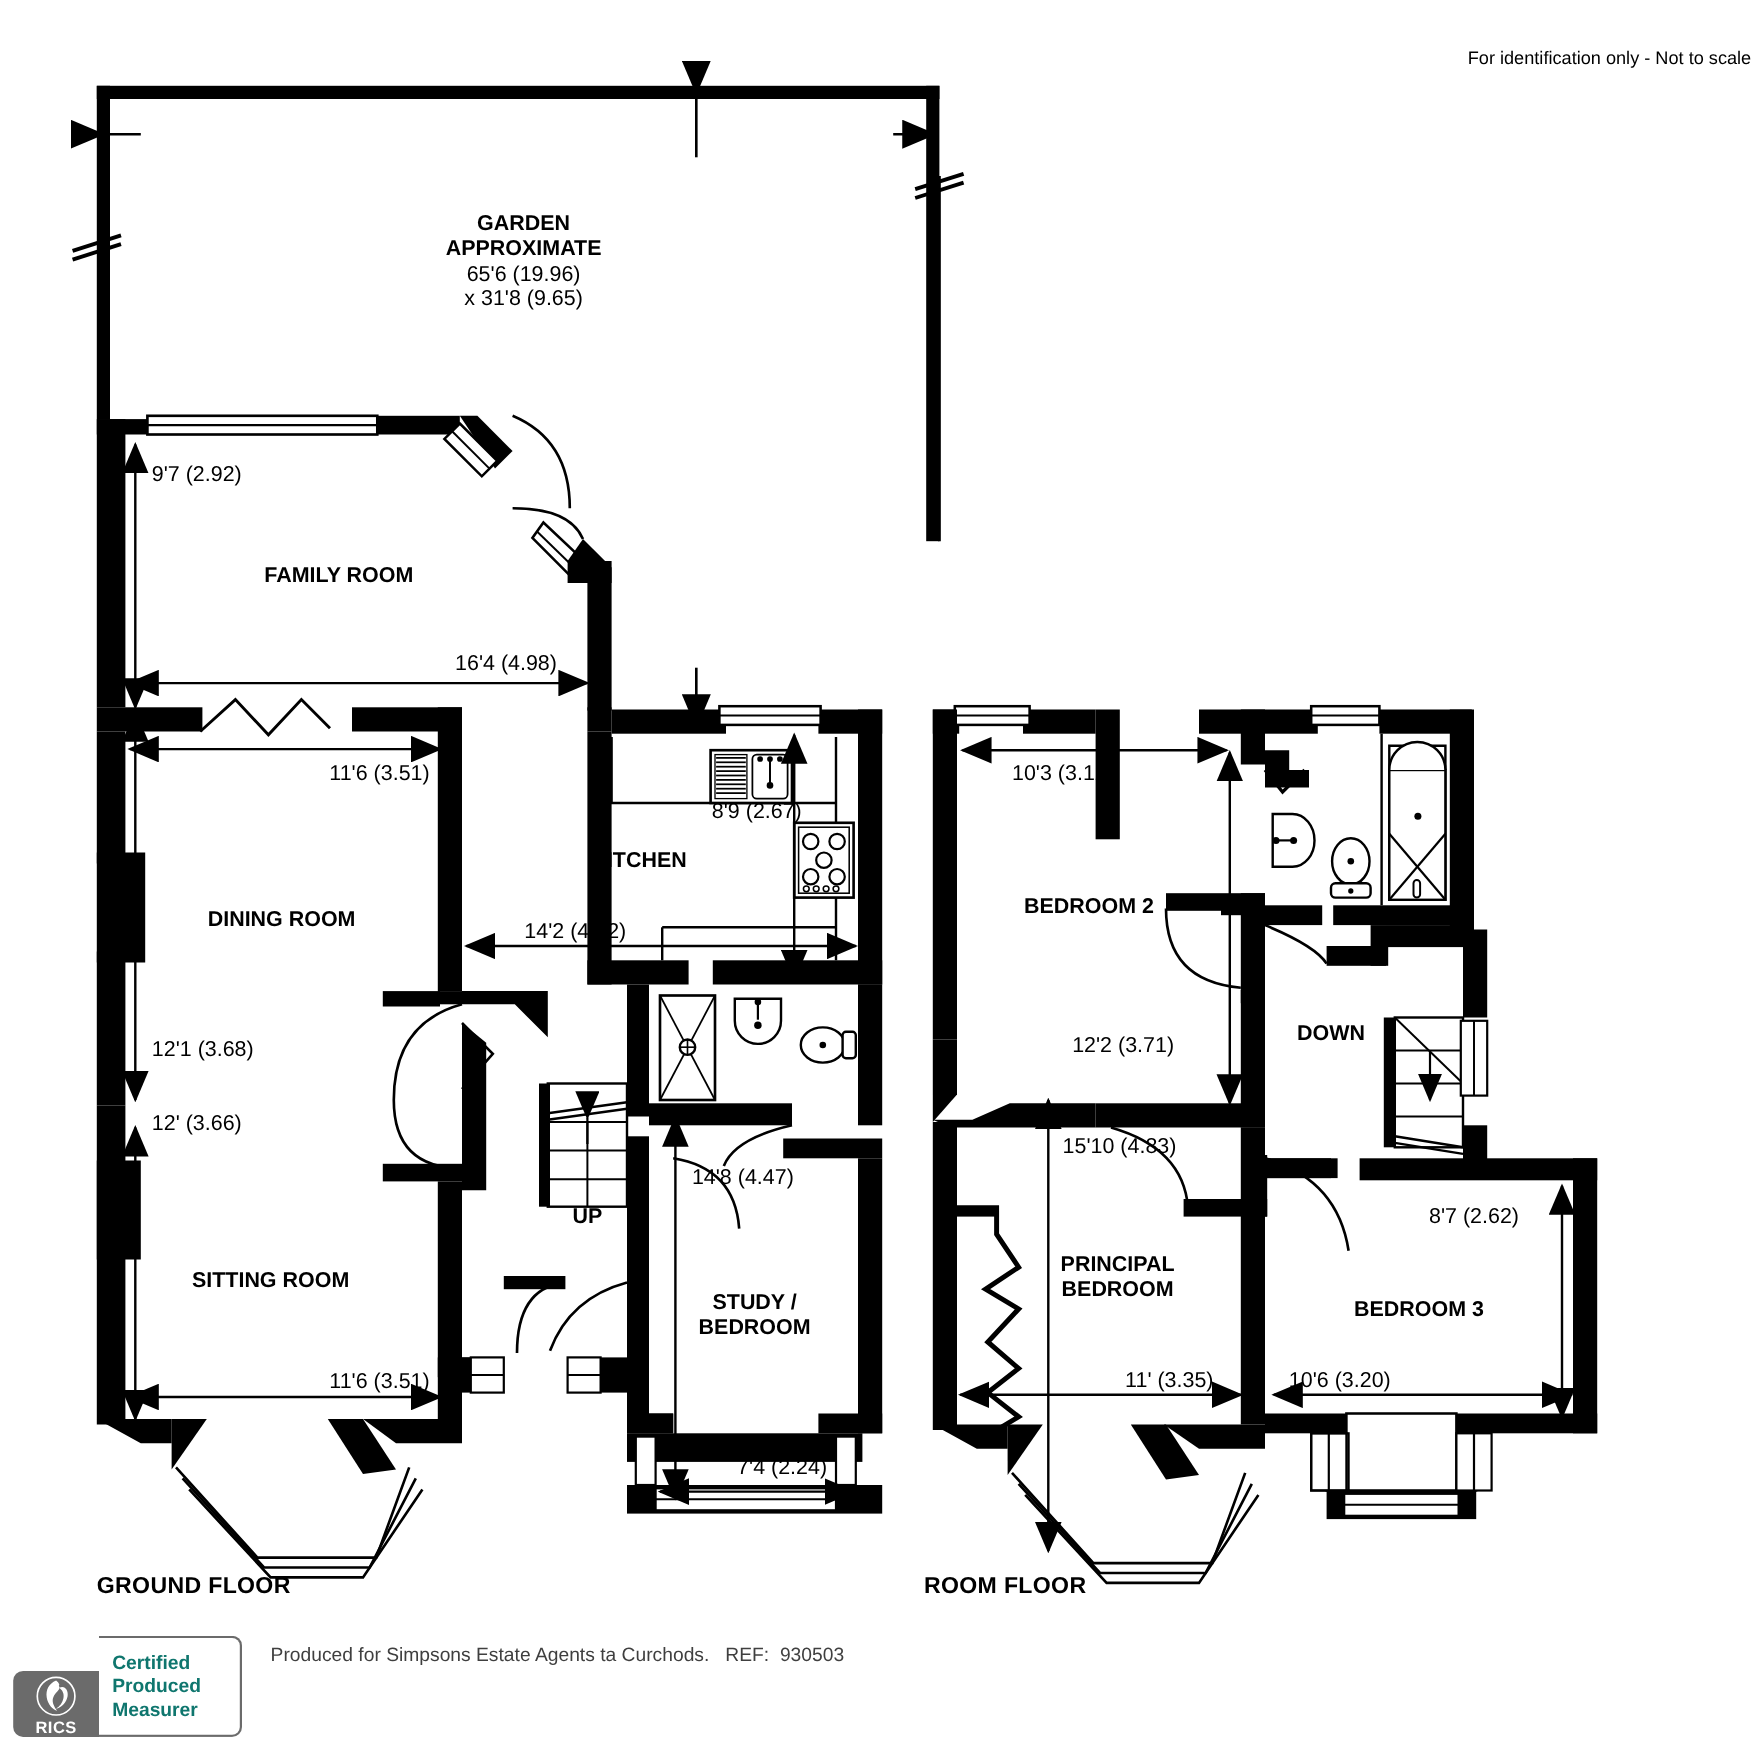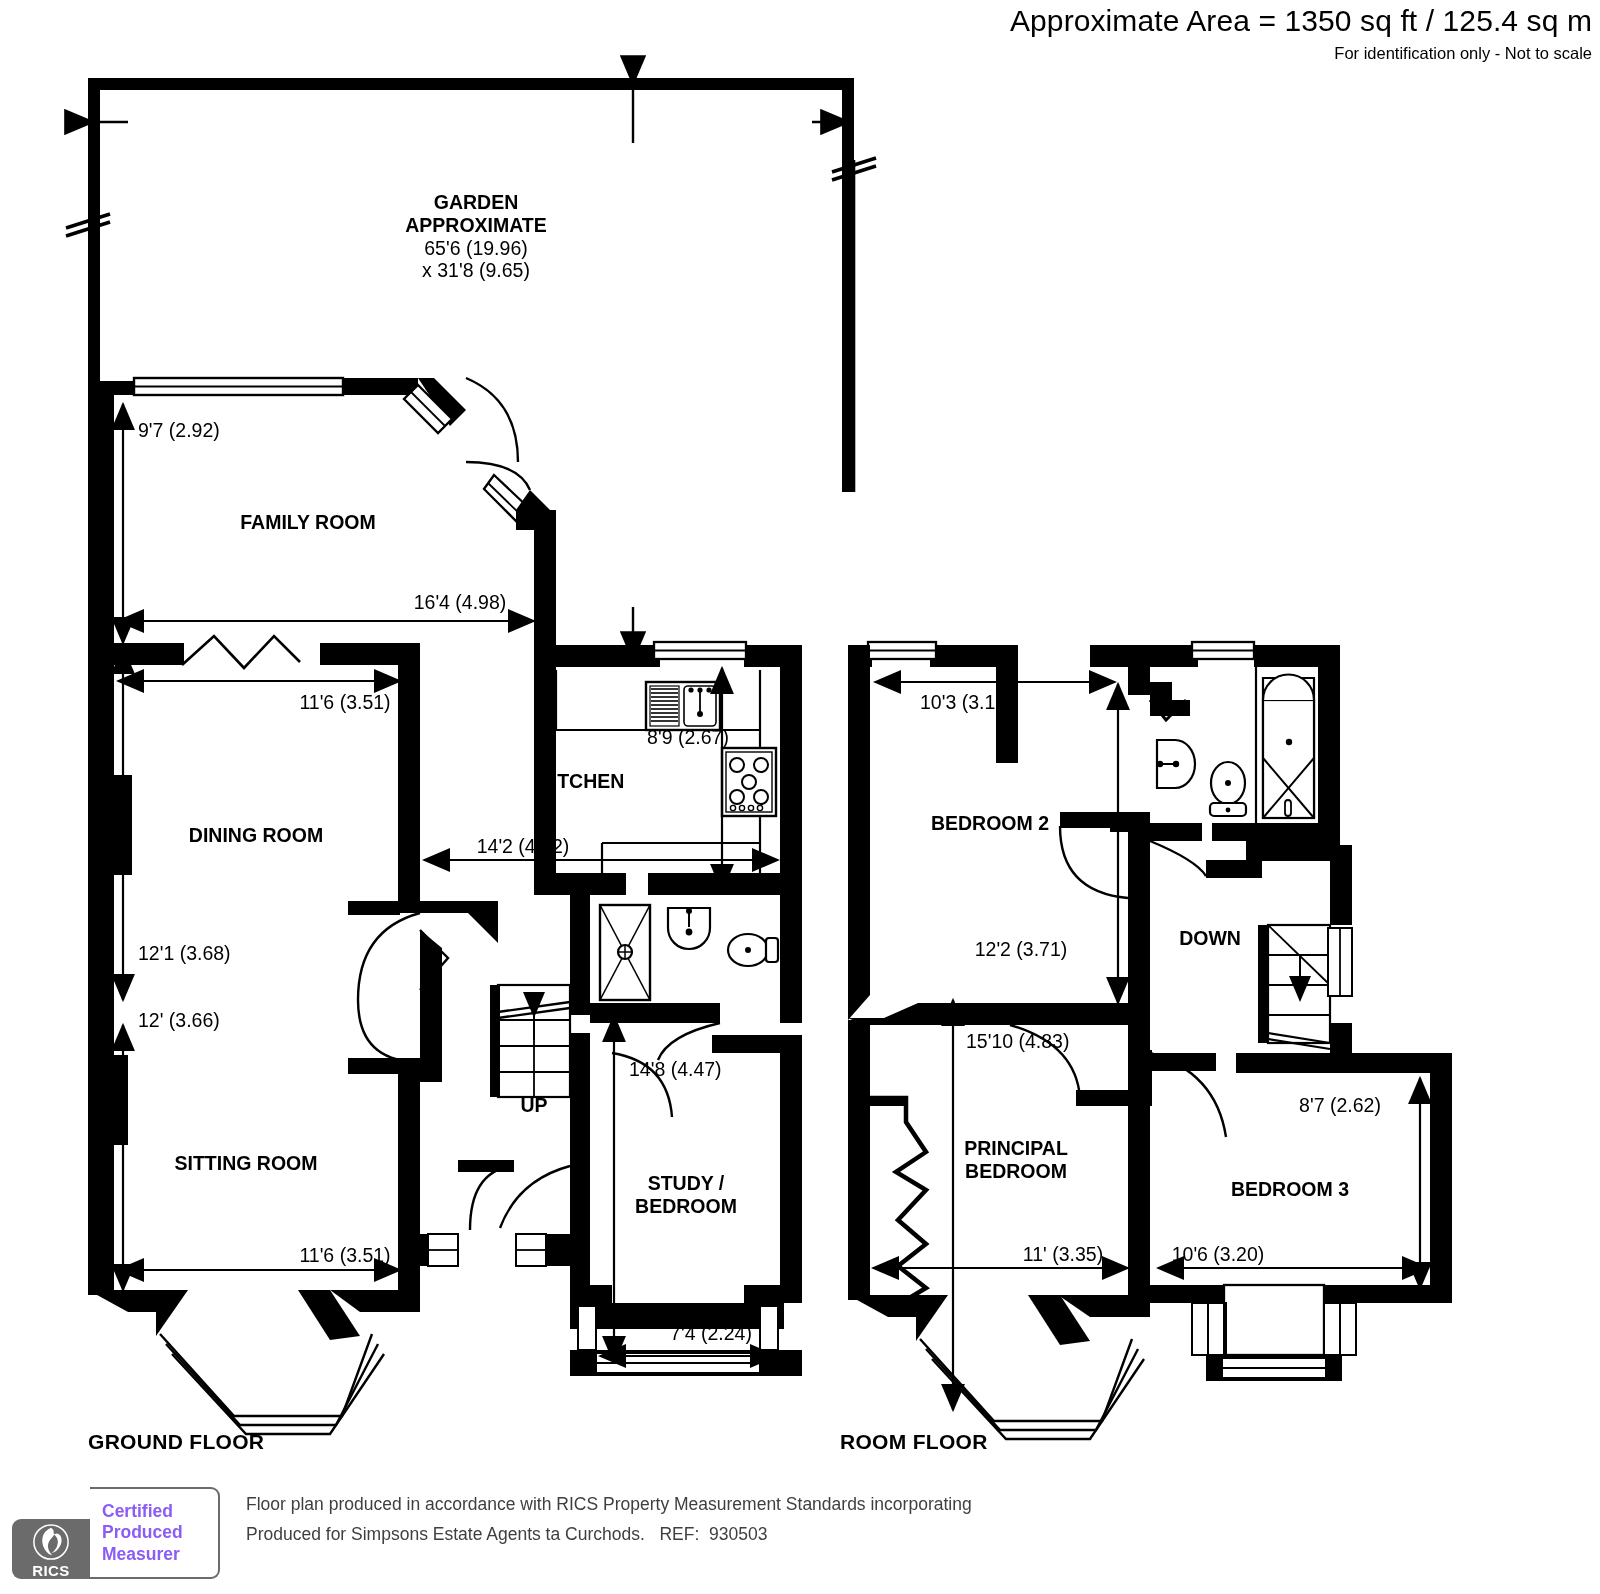--- a/index.html
+++ b/index.html
@@ -65,34 +65,33 @@
     color: #fff; font-size: 15px; font-weight: bold;
     letter-spacing: 0.4px; margin-top: 1px;
   }
   #rics-text-box {
     flex: 1; border: 2px solid #6b6b6b; border-left: none;
     border-radius: 0 9px 9px 0;
     display: flex; flex-direction: column; justify-content: center;
     padding-left: 12px; box-sizing: border-box;
   }
   #rics-text-box div {
-    font-size: 17.5px; font-weight: bold; color: #8b5cf6; line-height: 1.23;
+    font-size: 17.5px; font-weight: bold; color: #0f766e; line-height: 1.23;
   }
   #credit-lines { position: absolute; left: 234px; top: 2px; width: 860px; }
   #credit-lines div {
     font-size: 17.5px; color: #3f3f3f; line-height: 1.72;
     white-space: pre;
   }
 </style>
 </head>
 <body>
 
 <div id="plan-root">
 
-  <div class="hdr" id="area-title">Approximate Area = 1350 sq ft / 125.4 sq m</div>
   <div class="hdr" id="area-note">For identification only - Not to scale</div>
 
   <svg id="plan-svg" width="1600" height="1594" viewBox="0 0 1600 1594" style="position:absolute;left:0;top:0;">
 
     <defs>
       <marker id="arrH" markerWidth="13" markerHeight="11" refX="12" refY="5.5" orient="auto">
         <polygon points="0,0 13,5.5 0,11" fill="#000"></polygon>
       </marker>
       <marker id="arrHs" markerWidth="13" markerHeight="11" refX="1" refY="5.5" orient="auto">
         <polygon points="13,0 0,5.5 13,11" fill="#000"></polygon>
@@ -520,18 +519,17 @@
         </svg>
         <div id="rics-word">RICS</div>
       </div>
       <div id="rics-text-box">
         <div>Certified</div>
         <div>Produced</div>
         <div>Measurer</div>
       </div>
     </div>
     <div id="credit-lines">
-      <div>Floor plan produced in accordance with RICS Property Measurement Standards incorporating</div>
       <div>Produced for Simpsons Estate Agents ta Curchods.   REF:  930503</div>
     </div>
   </div>
 
 </div>
 
 </body></html>

